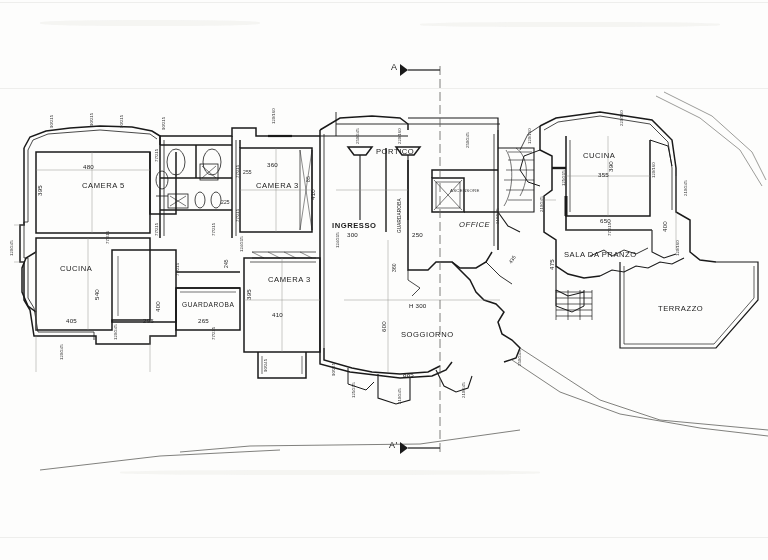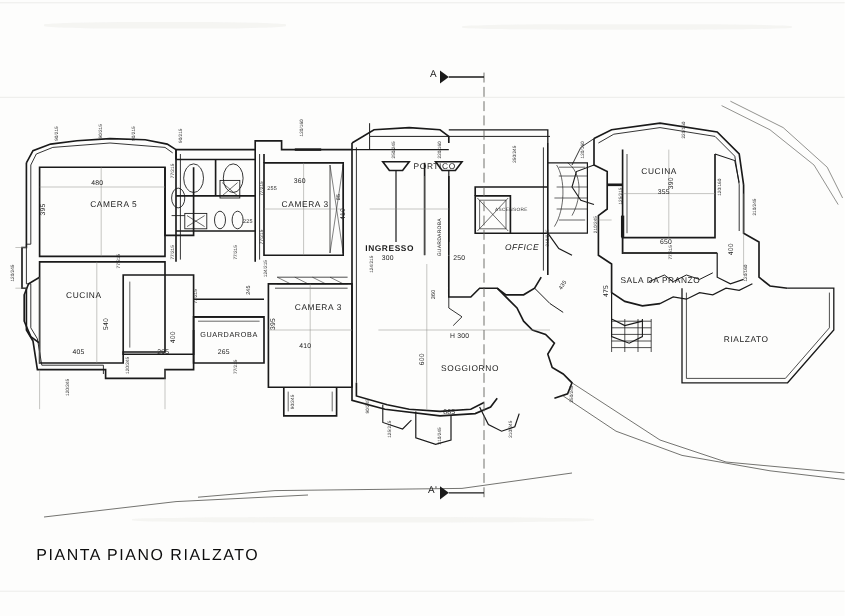--- a/index.html
+++ b/index.html
@@ -240,21 +240,21 @@
   <div class="lbl room" style="left:268px;top:276px;">CAMERA 3</div>
   <div class="lbl room" style="left:60px;top:265px;">CUCINA</div>
   <div class="lbl room" style="left:182px;top:302px;font-size:6.6px;">GUARDAROBA</div>
   <div class="lbl room vert" style="left:398px;top:233px;font-size:4.6px;letter-spacing:.2px;">GUARDAROBA</div>
   <div class="lbl room" style="left:332px;top:222px;font-weight:bold;">INGRESSO</div>
   <div class="lbl room" style="left:376px;top:148px;">PORTICO</div>
   <div class="lbl room" style="left:459px;top:221px;font-style:italic;">OFFICE</div>
   <div class="lbl room" style="left:401px;top:331px;text-align:right;">SOGGIORNO</div>
   <div class="lbl room" style="left:583px;top:152px;">CUCINA</div>
   <div class="lbl room" style="left:564px;top:251px;">SALA DA PRANZO</div>
-  <div class="lbl room" style="left:658px;top:305px;">RIALZATO</div>
+  <div class="lbl room" style="left:658px;top:305px;">TERRAZZO</div>
   <div class="lbl tiny" style="left:450px;top:189px;letter-spacing:.3px;">ASCENSORE</div>
 
   <div class="lbl dim" style="left:409px;top:303px;">H 300</div>
 
   <div class="lbl dim" style="left:83px;top:164px;">480</div>
   <div class="lbl dim vert" style="left:37px;top:196px;">395</div>
 
   <div class="lbl dim" style="left:267px;top:162px;">360</div>
   <div class="lbl dim vert" style="left:310px;top:200px;">410</div>
   <div class="lbl dim-s" style="left:221px;top:200px;">225</div>
@@ -320,14 +320,13 @@
   <div class="lbl tiny vert" style="left:60px;top:360px;">120/245</div>
   <div class="lbl tiny vert" style="left:398px;top:404px;">210/245</div>
   <div class="lbl tiny vert" style="left:352px;top:398px;">125/215</div>
   <div class="lbl tiny vert" style="left:462px;top:398px;">210/245</div>
   <div class="lbl tiny vert" style="left:620px;top:126px;">220/160</div>
   <div class="lbl tiny vert" style="left:652px;top:178px;">120/160</div>
   <div class="lbl tiny vert" style="left:676px;top:256px;">120/160</div>
   <div class="lbl tiny vert" style="left:608px;top:236px;">77/215</div>
   <div class="lbl tiny vert" style="left:518px;top:366px;">250/245</div>
 
-  <div id="title">PIANTA PIANO RIALZATO</div>
 </div>
 
 </body></html>

